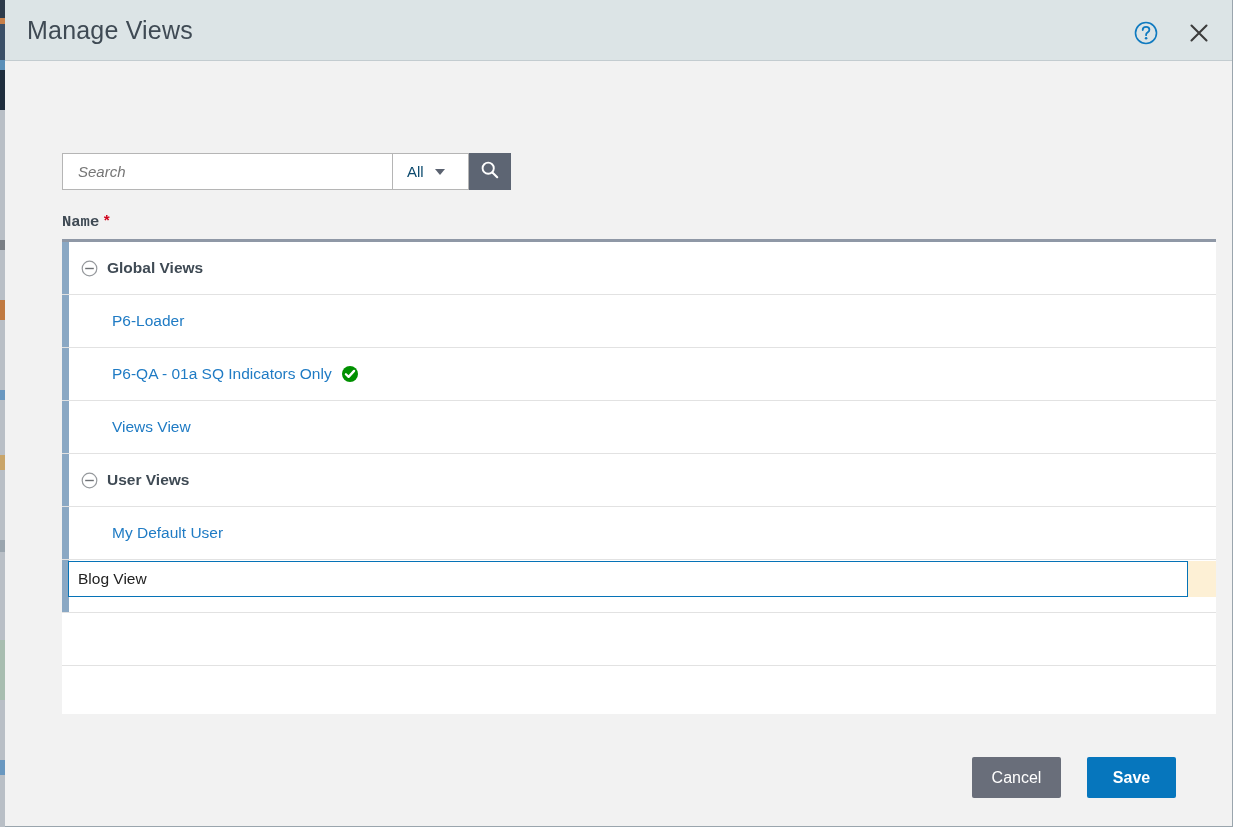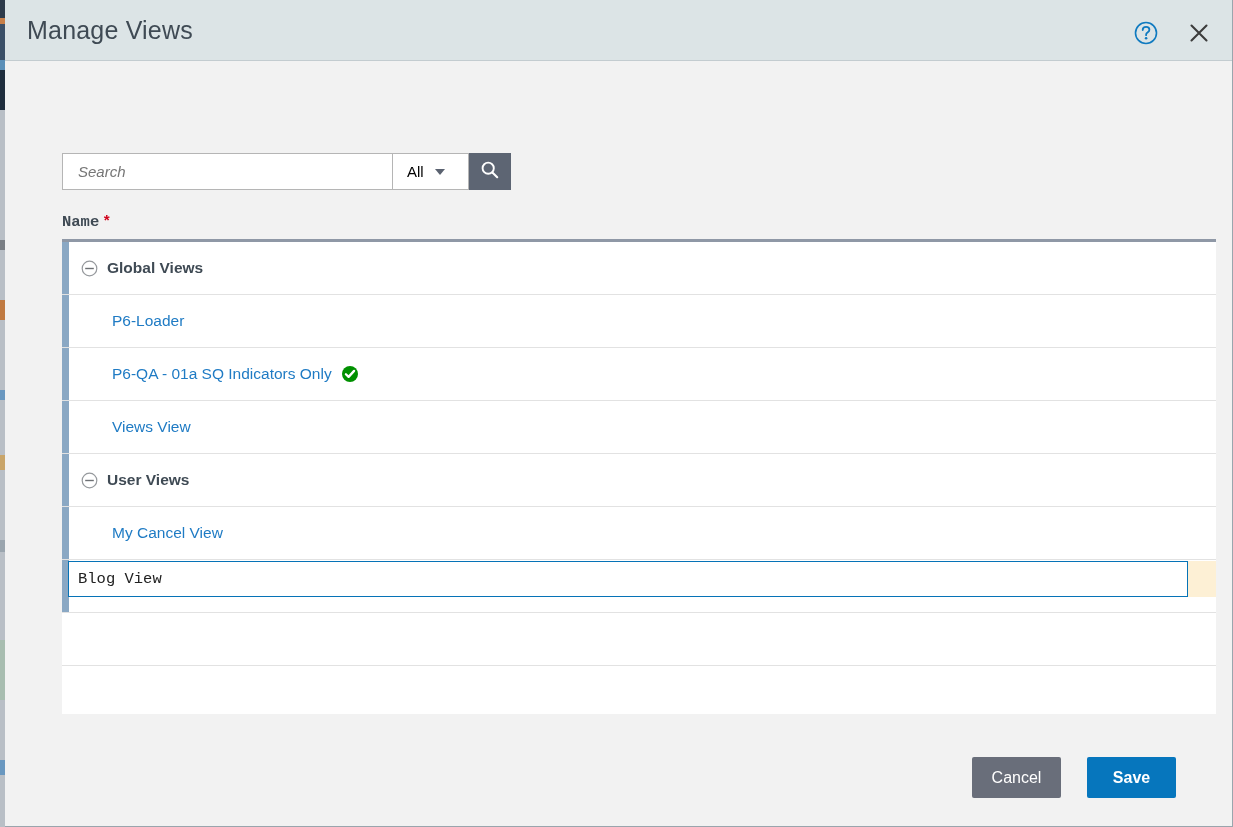--- a/index.html
+++ b/index.html
@@ -133,21 +133,21 @@
     border: 1px solid #b5b5b5;
     background: #fff;
     display: flex;
     align-items: center;
     padding: 0 8px 0 14px;
     cursor: pointer;
     position: relative;
   }
   .search-scope-label {
     font-size: 15px;
-    color: #000000;
+    color: #0c4a6e;
   }
   .caret {
     width: 0; height: 0;
     border-left: 5px solid transparent;
     border-right: 5px solid transparent;
     border-top: 6px solid #5a6270;
     margin-left: 11px;
   }
   .search-go {
     width: 42px; height: 37px;
@@ -233,21 +233,21 @@
   }
   .name-editor {
     position: absolute;
     left: 6px;
     top: 1px;
     width: 1120px;
     height: 36px;
     box-sizing: border-box;
     border: 1px solid #0673b7;
     background: #fff;
-    font-family: Liberation Mono, monospace;
+    font-family: Liberation Sans, sans-serif;
     font-size: 15.5px;
     color: #222;
     padding: 0 9px;
     outline: none;
   }
   .dirty-flag {
     position: absolute;
     right: 0;
     top: 1px;
     width: 28px;
@@ -373,21 +373,21 @@
           <svg width="17" height="17" viewBox="0 0 17 17">
             <circle cx="8.5" cy="8.5" r="7.3" fill="#ffffff" stroke="#96999d" stroke-width="1.2"></circle>
             <path d="M4.2 8.5 L12.8 8.5" stroke="#6d7074" stroke-width="1.4"></path>
           </svg>
         </span>
         <span class="group-label">User Views</span>
       </div>
 
       <div class="t-row">
         <span class="gutter"></span>
-        <span class="leaf-label">My Cancel View</span>
+        <span class="leaf-label">My Default User</span>
       </div>
 
       <div class="t-row editing">
         <span class="gutter"></span>
 
         <input class="name-editor" type="text" value="Blog View" style="">
         <span class="dirty-flag"></span>
       </div>
 
       <div class="t-row plain">

